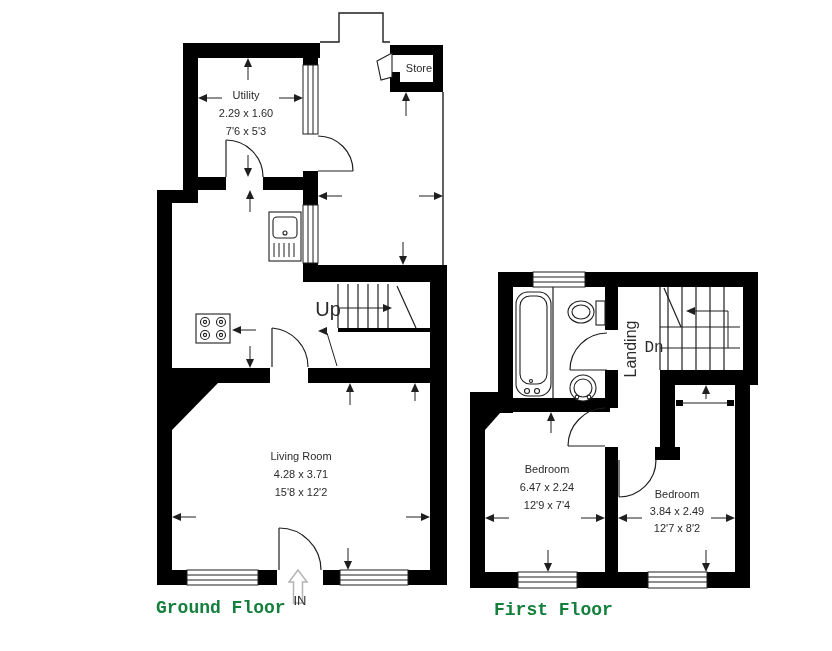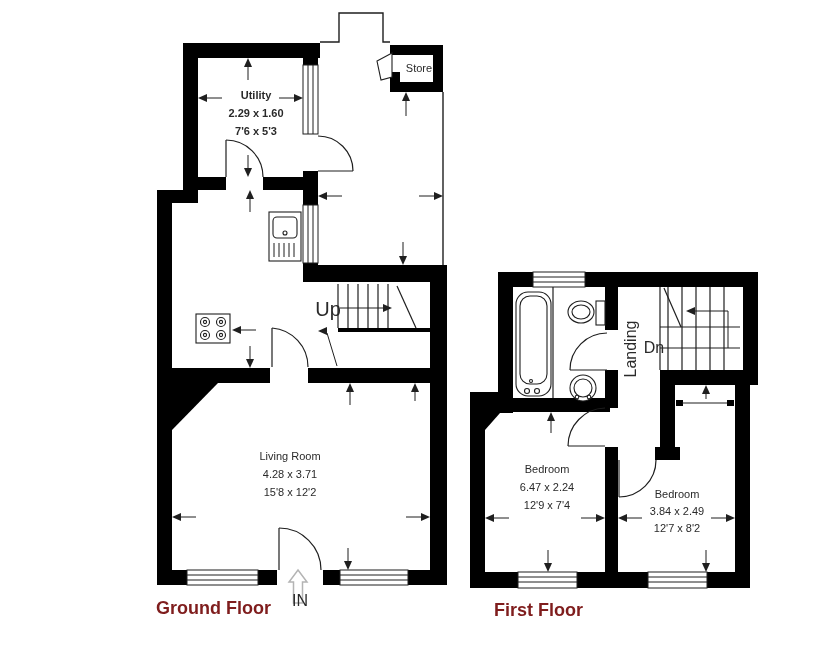--- a/index.html
+++ b/index.html
@@ -18,32 +18,32 @@
   .thin{stroke:var(--line);stroke-width:1.2;fill:none;}
   .bound{stroke:var(--line);stroke-width:1.4;fill:none;}
   .win{fill:#ffffff;stroke:var(--line);stroke-width:1;}
   .winline{stroke:var(--line);stroke-width:1;fill:none;}
   .dim{stroke:var(--line);stroke-width:1;fill:none;}
   .head{fill:var(--line);stroke:none;}
   .fix{fill:#ffffff;stroke:var(--line);stroke-width:1.1;}
   .flap{fill:#ffffff;stroke:var(--line);stroke-width:1.1;}
   .gray{fill:#ffffff;stroke:var(--entrance);stroke-width:1.5;}
   .lbl{position:absolute;text-align:center;font-size:11px;line-height:18px;color:var(--text);}
-  .utility-lbl{left:196px;top:86px;width:120px;font-weight:bold;}
+  .utility-lbl{left:186px;top:86px;width:120px;}
   .courtyard-lbl{left:327px;top:130px;width:120px;line-height:20px;}
   .store-lbl{left:392px;top:60px;width:54px;line-height:16px;}
   .kitchen-lbl{left:179px;top:263px;width:120px;}
-  .living-lbl{left:230px;top:447px;width:120px;}
+  .living-lbl{left:241px;top:447px;width:120px;}
   .bed1-lbl{left:487px;top:460px;width:120px;}
   .bed2-lbl{left:617px;top:486px;width:120px;line-height:17px;}
   .up-lbl{left:313px;top:300px;width:30px;font-size:20px;}
-  .dn-lbl{left:640px;top:339px;width:28px;font-size:16px;}
-  .in-lbl{left:284px;top:592px;width:32px;font-size:16px;}
+  .dn-lbl{left:640px;top:339px;width:28px;font-size:16px;font-family:Liberation Mono, monospace;}
+  .in-lbl{left:284px;top:592px;width:32px;font-size:13px;}
   .landing-lbl{left:601px;top:340px;width:60px;height:18px;transform:rotate(-90deg);font-size:16px;}
-  .floor-title{position:absolute;font-size:18px;font-weight:bold;color:#7f1d1d;}
+  .floor-title{position:absolute;font-size:18px;font-weight:bold;color:#15803d;font-family:Liberation Mono, monospace;}
   .ground-title{left:156px;top:598px;}
   .first-title{left:470px;top:600px;margin-left:24px;}
 </style>
 </head>
 <body>
 
 <div id="plan">
 
 <svg width="832" height="651" viewBox="0 0 832 651">
 

